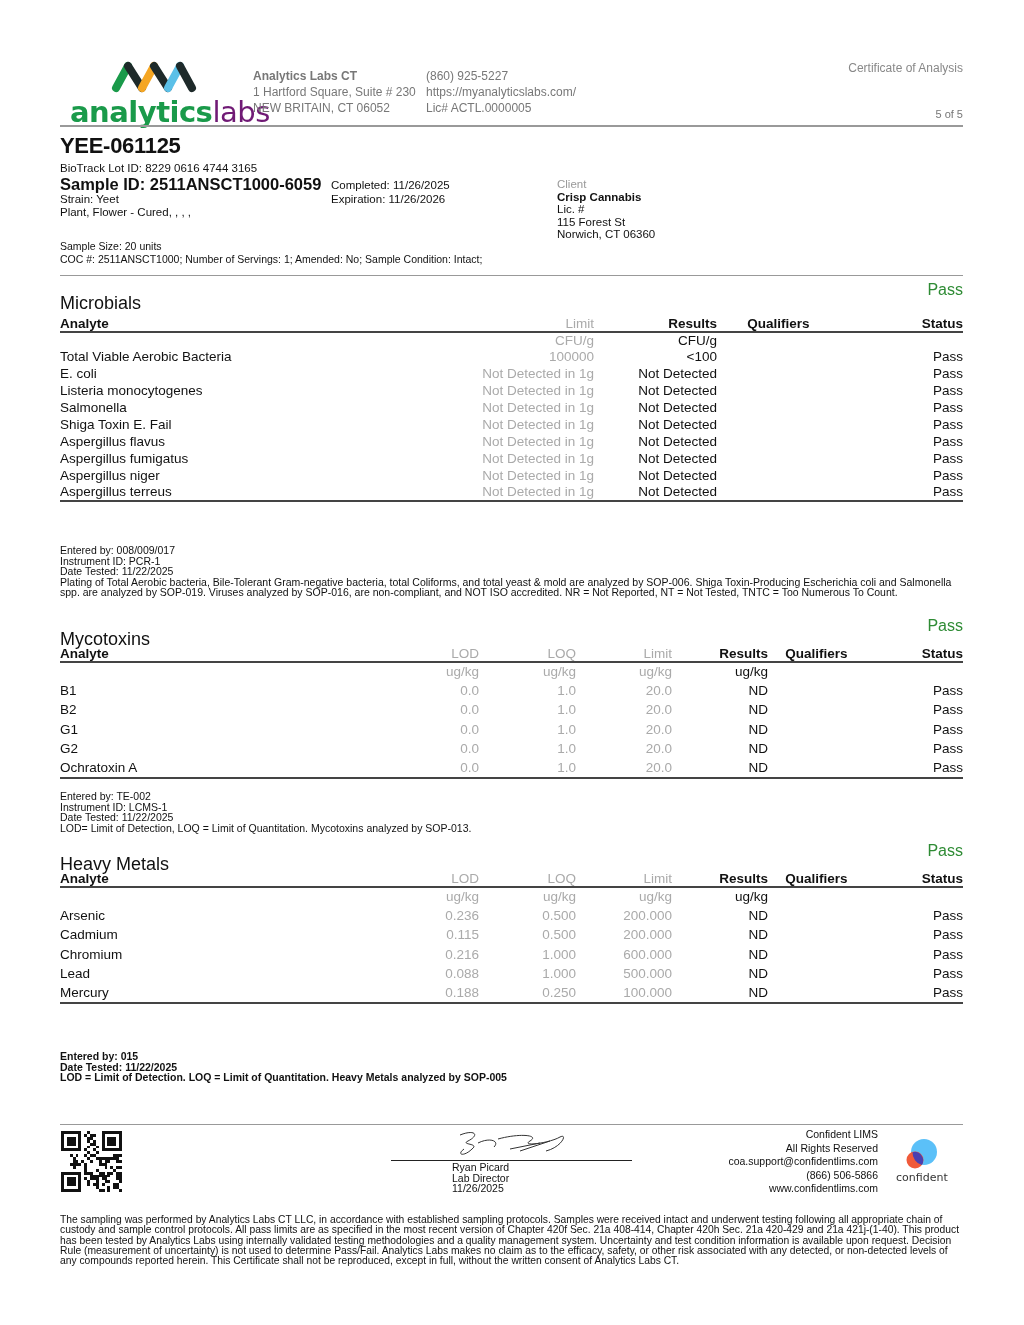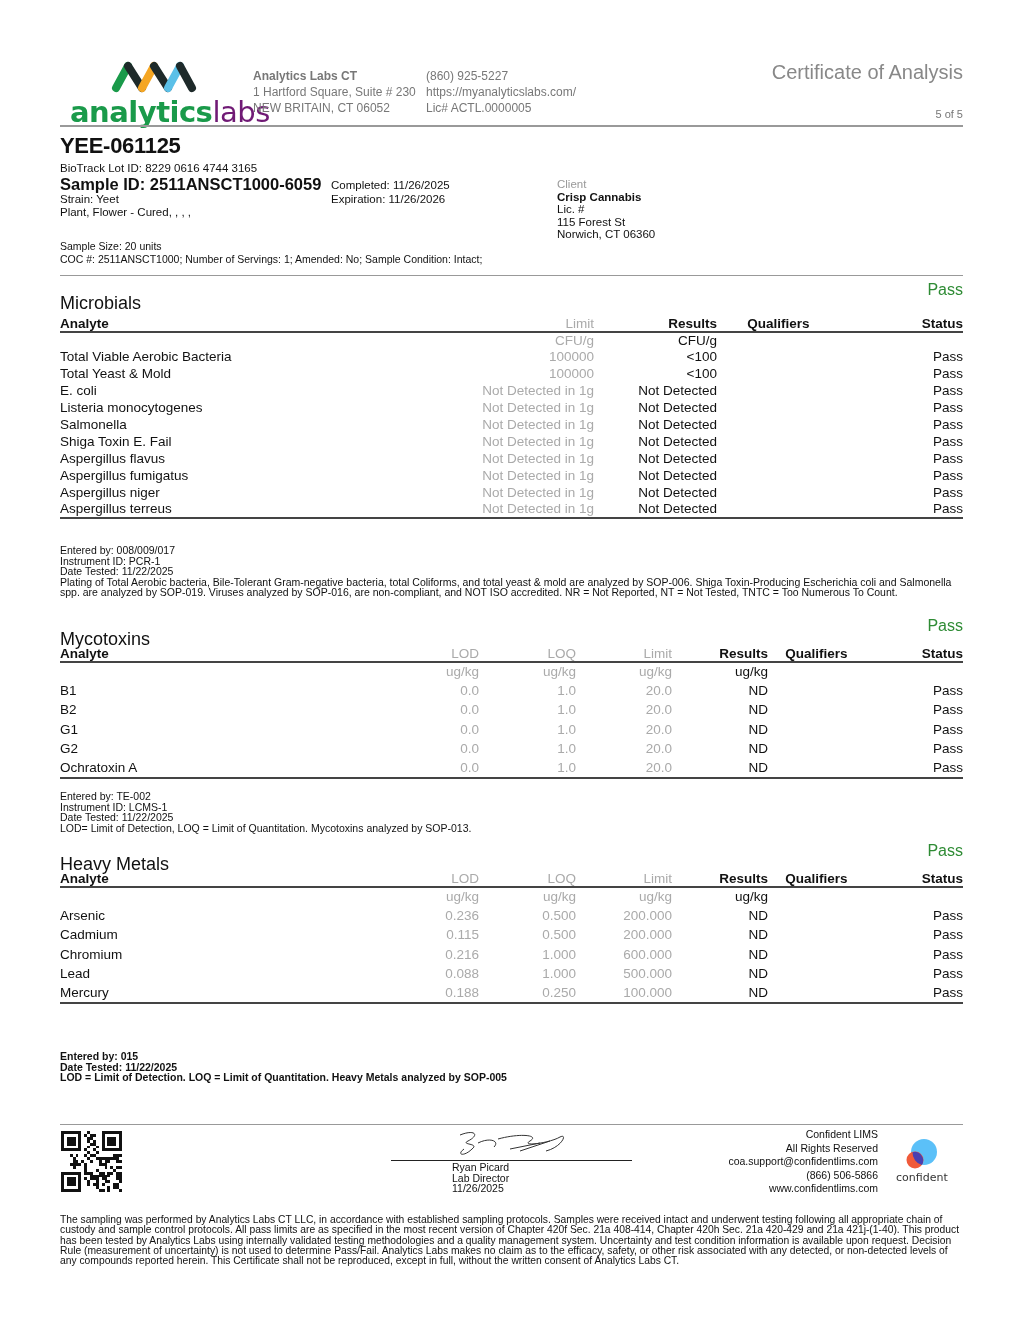--- a/index.html
+++ b/index.html
@@ -7,21 +7,21 @@
   body { font-family: "Liberation Sans", sans-serif; color: #111; position: relative; overflow: hidden; }
   .abs { position: absolute; }
   
   .logo-wrap { left: 66px; top: 56px; width: 170px; height: 70px; }
   .logo-text { left: 70px; top: 95px; font-size: 29px; letter-spacing: -0.5px; font-family: "DejaVu Sans", sans-serif; }
   .logo-text .b { color: #1a9a4a; font-weight: bold; }
   .logo-text .l { color: #701a75; font-weight: normal; }
   .lab-info { left: 253px; top: 68px; font-size: 12px; line-height: 16px; color: #777; }
   .lab-info .name { font-weight: bold; color: #777; }
   .contact { left: 426px; top: 68px; font-size: 12px; line-height: 16px; color: #777; }
-  .coa-title { right: 61px; top: 61px; font-size: 20px; color: #888; }
+  .coa-title { right: 61px; top: 61px; font-size: 12px; color: #888; }
   .page-no { right: 61px; top: 108px; font-size: 11px; color: #777; }
   .hr-top { left: 60px; right: 61px; top: 125px; height: 2px; background: #999; }
   
   .sample-code { left: 60px; top: 133px; font-size: 22px; font-weight: bold; letter-spacing: -0.3px; }
   .lot { left: 60px; top: 162px; font-size: 11.5px; }
   .sample-id { left: 60px; top: 175px; font-size: 16.5px; font-weight: bold; }
   .strain { left: 60px; top: 193px; font-size: 11.5px; line-height: 13px; }
   .dates { left: 331px; top: 178px; font-size: 11.5px; line-height: 14px; }
   .client { left: 557px; top: 178px; font-size: 11.5px; line-height: 12.5px; }
   .client .lbl { color: #999; }
@@ -130,27 +130,20 @@
   <tbody id="micro-body">
     <tr>
       <td class="a"></td>
       <td class="g">CFU/g</td>
       <td>CFU/g</td>
       <td></td>
         <td></td>
     </tr>
   <tr>
         <td class="a">Total Viable Aerobic Bacteria</td>
-        <td class="g">100000</td>
-        <td>&lt;100</td>
-        <td class="q"></td>
-        <td>Pass</td>
-      </tr>
-      <tr>
-        <td class="a">Total Yeast &amp; Mold</td>
         <td class="g">100000</td>
         <td>&lt;100</td>
         <td class="q"></td>
         <td>Pass</td>
       </tr>
       <tr>
         <td class="a">E. coli</td>
         <td class="g">Not Detected in 1g</td>
         <td>Not Detected</td>
         <td class="q"></td>

